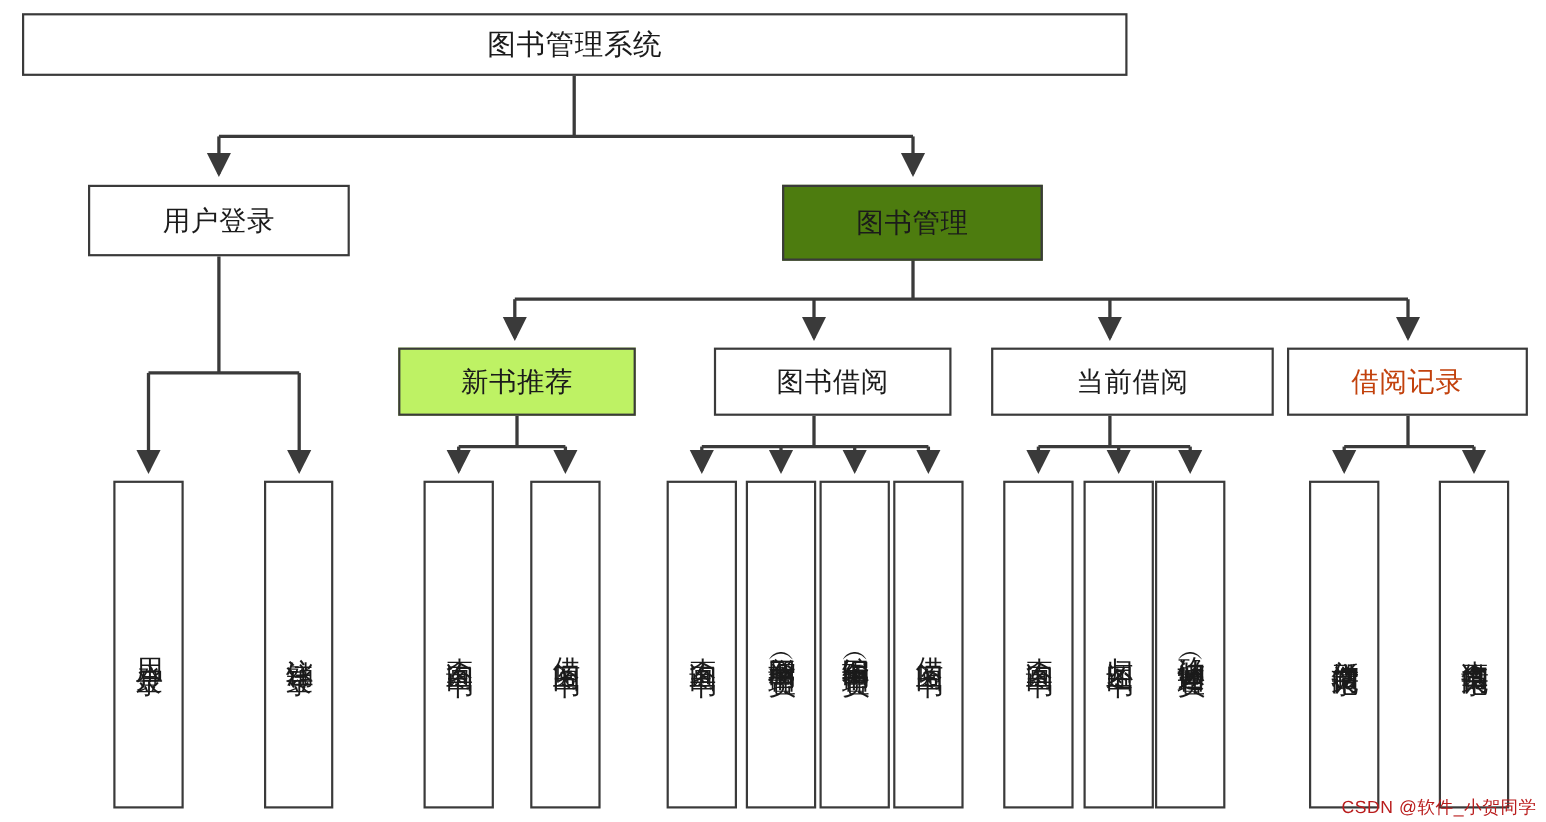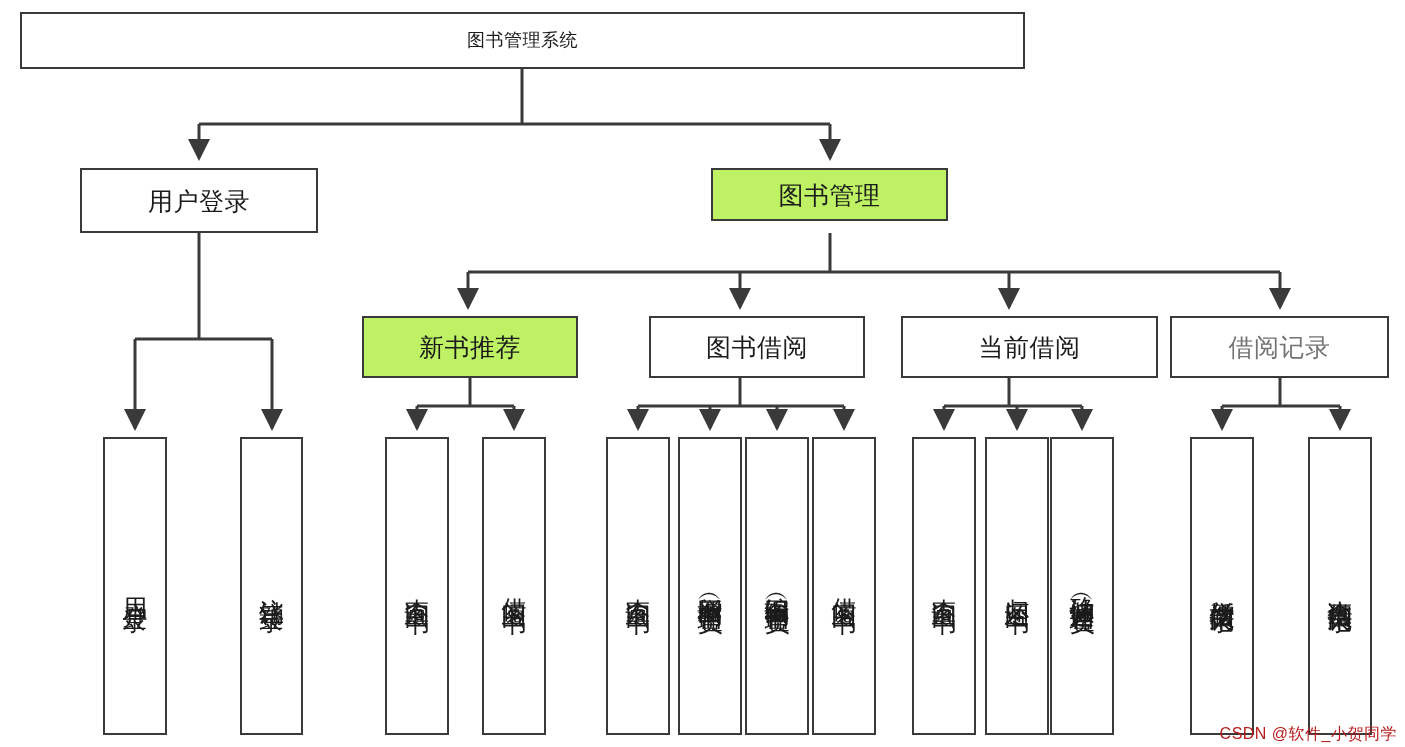--- a/index.html
+++ b/index.html
@@ -38,21 +38,21 @@
   .node .label{
     display:block;
     line-height:1.12;
     letter-spacing:0.5px;
   }
   
   .node.horiz .label{
     font-size:25px;
     white-space:nowrap;
   }
-  .node.root .label{font-size:18px;font-family:Liberation Serif, serif;}
+  .node.root .label{font-size:26px;font-family:Liberation Serif, serif;}
   
   .node.vert{
     align-items:center;
     justify-content:center;
   }
   .node.vert .label{
     writing-mode:vertical-rl;
     text-orientation:upright;
     font-size:25px;
     line-height:1.08;
@@ -132,34 +132,34 @@
     </g>
   </svg>
 
   <div class="node horiz root" style="left: 20px; top: 12px; width: 1005px; height: 57px; border-color: rgb(58, 58, 58); background: rgb(255, 255, 255); color: rgb(27, 27, 27);">
     <span class="label">图书管理系统</span>
   </div>
 
   <div class="node horiz" style="left: 80px; top: 168px; width: 238px; height: 65px; border-color: rgb(58, 58, 58); background: rgb(255, 255, 255); color: rgb(27, 27, 27);">
     <span class="label">用户登录</span>
   </div>
-  <div class="node horiz" style="left: 711px; top: 168px; width: 237px; height: 53px; border-color: rgb(58, 58, 58); background: #bef264; color: rgb(27, 27, 27);">
+  <div class="node horiz" style="left: 711px; top: 168px; width: 237px; height: 69px; border-color: rgb(58, 58, 58); background: #4d7c0f; color: rgb(27, 27, 27);">
     <span class="label">图书管理</span>
   </div>
 
   <div class="node horiz" style="left: 362px; top: 316px; width: 216px; height: 62px; border-color: rgb(58, 58, 58); background: #bef264; color: rgb(27, 27, 27);">
     <span class="label">新书推荐</span>
   </div>
   <div class="node horiz" style="left: 632px; top: 316px; width: 216px; height: 62px; border-color: rgb(58, 58, 58); background: rgb(255, 255, 255); color: rgb(27, 27, 27); margin-left: 17px;">
     <span class="label">图书借阅</span>
   </div>
   <div class="node horiz" style="left: 901px; top: 316px; width: 257px; height: 62px; border-color: rgb(58, 58, 58); background: rgb(255, 255, 255); color: rgb(27, 27, 27);">
     <span class="label">当前借阅</span>
   </div>
-  <div class="node horiz" style="left: 1170px; top: 316px; width: 219px; height: 62px; border-color: rgb(58, 58, 58); background: rgb(255, 255, 255); color: #737373;">
+  <div class="node horiz" style="left: 1170px; top: 316px; width: 219px; height: 62px; border-color: rgb(58, 58, 58); background: rgb(255, 255, 255); color: #c2410c;">
     <span class="label">借阅记录</span>
   </div>
 
   <div class="node vert" style="left: 103px; top: 437px; width: 64px; height: 298px; border-color: rgb(58, 58, 58); background: rgb(255, 255, 255); color: rgb(27, 27, 27);">
     <span class="label">用户登录</span>
   </div>
   <div class="node vert" style="left: 240px; top: 437px; width: 63px; height: 298px; border-color: rgb(58, 58, 58); background: rgb(255, 255, 255); color: rgb(27, 27, 27);">
     <span class="label">注销登录</span>
   </div>
   <div class="node vert" style="left: 385px; top: 437px; width: 64px; height: 298px; border-color: rgb(58, 58, 58); background: rgb(255, 255, 255); color: rgb(27, 27, 27);">

